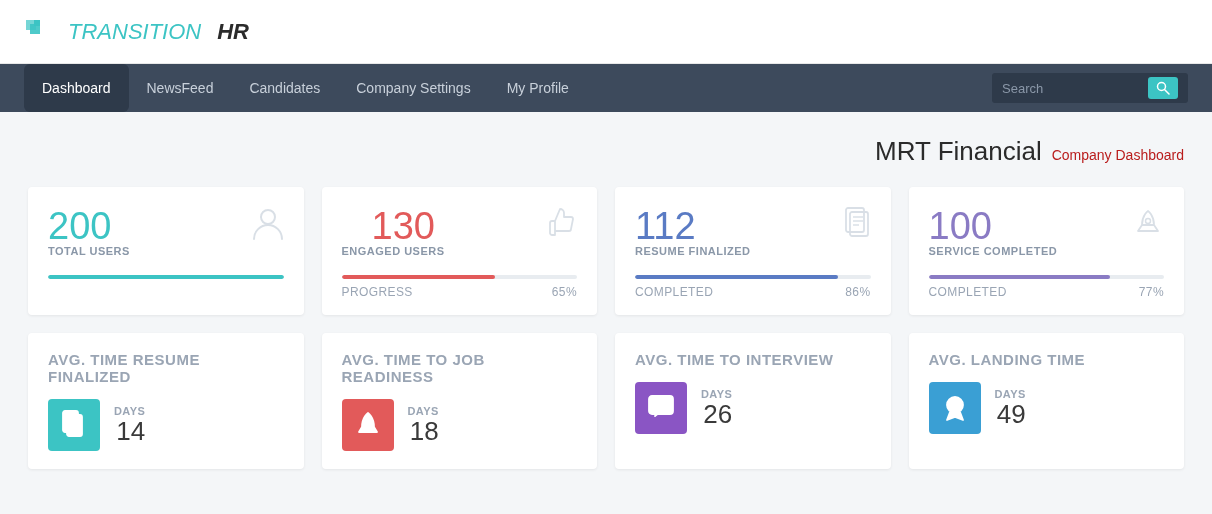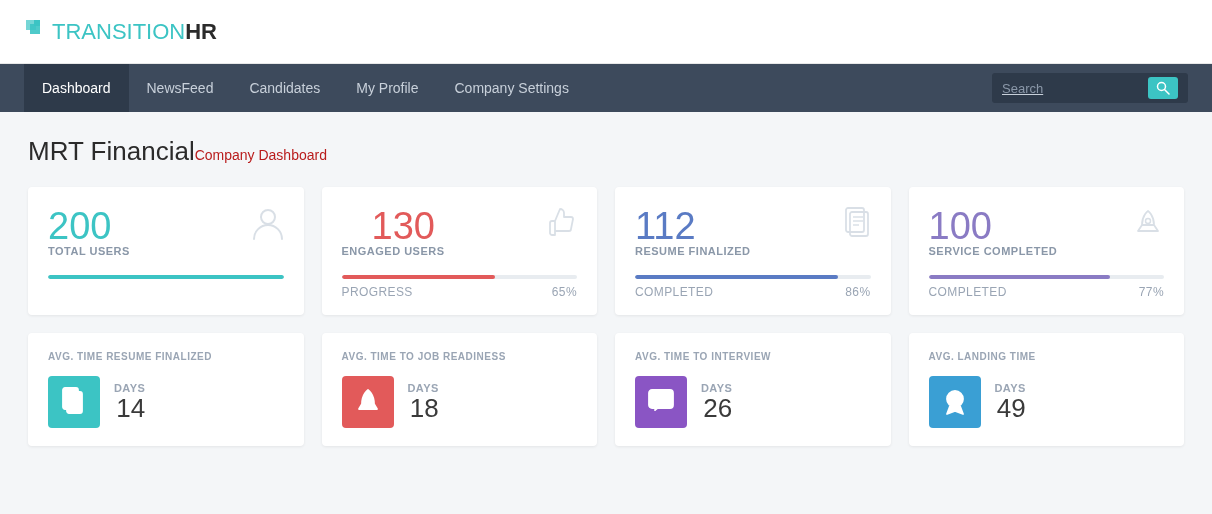--- a/index.html
+++ b/index.html
@@ -10,24 +10,25 @@
       background: #fff;
       padding: 12px 24px;
       display: flex;
       align-items: center;
       border-bottom: 1px solid #e8e8e8;
       height: 64px;
     }
     .logo {
       display: flex;
       align-items: center;
-      gap: 0;
+      gap: 16px;
       font-size: 22px;
       font-weight: 300;
       color: #3a3a3a;
+      font-style: italic;
     }
     .logo-icon {
       display: inline-block;
       width: 28px;
       height: 28px;
     }
     .logo-bold { font-weight: 700; color: #2b2b2b; }
     .logo-teal { color: #3cc4c4; }
 
     
@@ -47,41 +48,41 @@
     .nav-link {
       color: #c8d0da;
       font-size: 14px;
       padding: 0 18px;
       height: 48px;
       display: flex;
       align-items: center;
       cursor: pointer;
       text-decoration: none;
       transition: background 0.2s;
+      border-radius: 6px;
     }
     .nav-link:hover, .nav-link.active {
       background: #2e3a4a;
       color: #fff;
     }
     .nav-search {
       display: flex;
       align-items: center;
       background: #2e3a4a;
       border-radius: 3px;
       padding: 4px 10px;
       gap: 6px;
     }
     .nav-search input {
       background: transparent;
       border: none;
       outline: none;
       color: #c8d0da;
       font-size: 13px;
       width: 140px;
-      text-decoration: underline;
     }
     .nav-search input::placeholder { color: #8a97a8; }
     .search-icon-btn {
       background: #3cc4c4;
       border: none;
       border-radius: 3px;
       padding: 4px 8px;
       cursor: pointer;
       color: #fff;
       font-size: 14px;
@@ -90,21 +91,23 @@
       justify-content: center;
     }
 
     
     .page-content {
       padding: 24px 28px;
     }
     .page-title-row {
       display: flex;
       align-items: baseline;
+      gap: 10px;
       margin-bottom: 20px;
+      justify-content: flex-end;
     }
     .page-title {
       font-size: 26px;
       font-weight: 300;
       color: #2b2b2b;
     }
     .page-subtitle {
       font-size: 14px;
       color: #b91c1c;
     }
@@ -187,21 +190,21 @@
       grid-template-columns: repeat(4, 1fr);
       gap: 18px;
     }
     .avg-card {
       background: #fff;
       border-radius: 4px;
       padding: 18px 20px;
       box-shadow: 0 1px 3px rgba(0,0,0,0.07);
     }
     .avg-label {
-      font-size: 10px;
+      font-size: 15px;
       font-weight: 700;
       letter-spacing: 0.5px;
       color: #9aa5b4;
       text-transform: uppercase;
       margin-bottom: 14px;
     }
     .avg-bottom {
       display: flex;
       align-items: center;
       gap: 14px;
@@ -249,22 +252,22 @@
     <span class="logo-teal">TRANSITION</span>
       <span class="logo-bold">HR</span>
   </div>
 </div>
 
 <nav class="nav-bar">
   <div class="nav-links">
     <a class="nav-link active">Dashboard</a>
     <a class="nav-link">NewsFeed</a>
     <a class="nav-link">Candidates</a>
+    <a class="nav-link">Company Settings</a>
     <a class="nav-link">My Profile</a>
-    <a class="nav-link">Company Settings</a>
   </div>
   <div class="nav-search">
     <input type="text" placeholder="Search" style="">
     <button class="search-icon-btn">
       <svg width="14" height="14" viewBox="0 0 14 14" fill="none">
         <circle cx="5.5" cy="5.5" r="4" stroke="white" stroke-width="1.5"></circle>
         <line x1="8.5" y1="8.5" x2="13" y2="13" stroke="white" stroke-width="1.5" stroke-linecap="round"></line>
       </svg>
     </button>
   </div>

